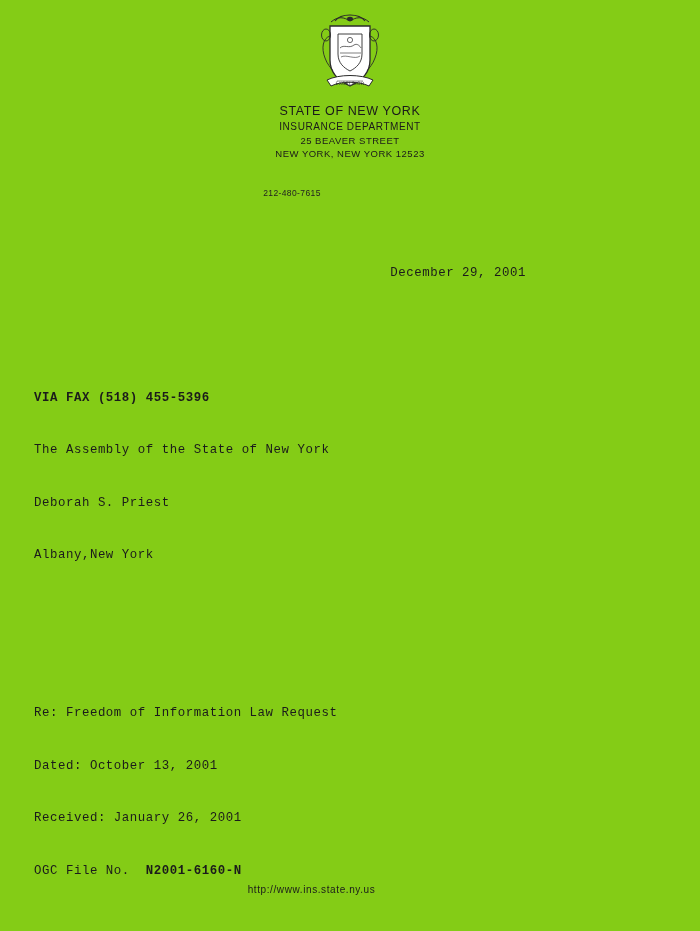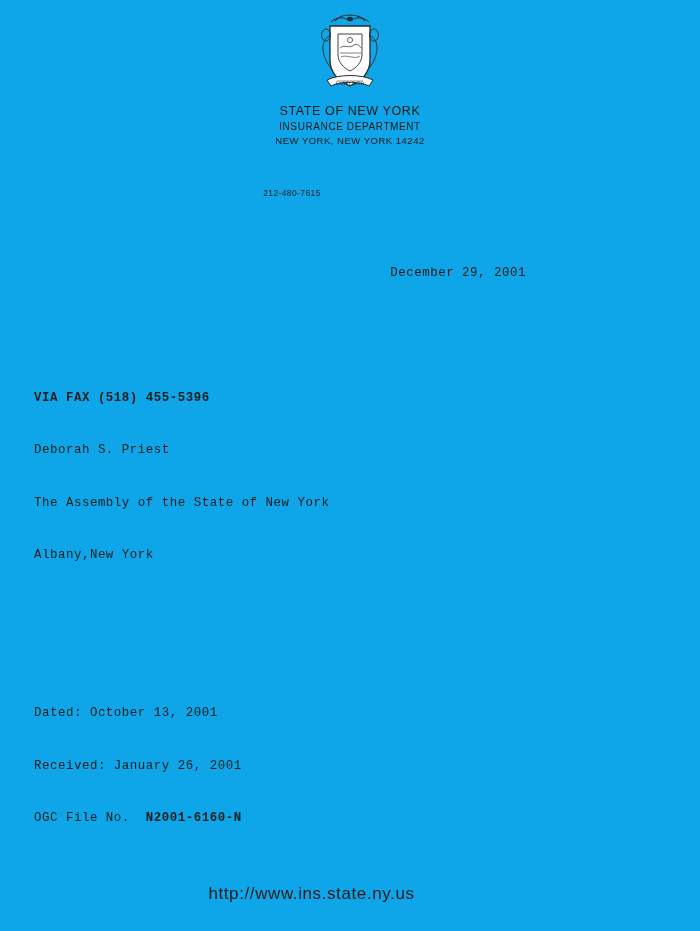--- a/index.html
+++ b/index.html
@@ -13,21 +13,21 @@
     position: relative;
     font-family: "Liberation Mono", monospace;
     color: #111111;
     overflow: hidden;
   }
 
   .page {
     position: relative;
     width: 700px;
     height: 931px;
-    background: #0ea5e9;
+    background: #84cc16;
   }
 
   
   .seal-wrap {
     position: absolute;
     top: 8px;
     left: 0;
     width: 700px;
     text-align: center;
   }
@@ -93,21 +93,21 @@
   .re-block { margin-bottom: 19px; }
   .re-block .filebold { font-weight: bold; font-family: Liberation Mono, monospace; }
 
   .footer {
     position: absolute;
     top: 884px;
     left: 0;
     width: 623px;
     text-align: center;
     font-family: "Liberation Sans", sans-serif;
-    font-size: 17px;
+    font-size: 10px;
     letter-spacing: 0.6px;
     color: #1b1b1b;
   }
 </style>
 </head>
 <body>
 
 <div class="page">
 
   <div class="seal-wrap">
@@ -137,37 +137,39 @@
           <path d="M26 73 L52 73" stroke-width="0.5"></path>
         </g>
         <text x="39" y="76.5" font-family="DejaVu Sans, sans-serif" font-size="4.6" text-anchor="middle" fill="#2a2a2a" letter-spacing="0.4">EXCELSIOR</text>
       </svg>
     </span>
   </div>
 
   <div class="letterhead">
     <div class="lh-1">STATE OF NEW YORK</div>
     <div class="lh-2">INSURANCE DEPARTMENT</div>
-    <div class="lh-4">NEW YORK, NEW YORK 14242</div>
+    <div class="lh-3">25 BEAVER STREET</div>
+    <div class="lh-4">NEW YORK, NEW YORK 12523</div>
   </div>
 
   <div class="phone">212-480-7615</div>
 
   <div class="doc">
 
     <div class="date-line">December 29, 2001</div>
 
     <div class="addr-block">
       <div class="bold">VIA FAX (518) 455-5396</div>
+      <div>The Assembly of the State of New York</div>
       <div>Deborah S. Priest</div>
-      <div>The Assembly of the State of New York</div>
       <div>Albany,New York</div>
     </div>
 
     <div class="re-block">
+      <div>Re: Freedom of Information Law Request</div>
       <div>Dated: October 13, 2001</div>
       <div>Received: January 26, 2001</div>
       <div><span>OGC File No.</span>&nbsp;&nbsp;<span class="filebold">N2001-6160-N</span></div>
     </div>
 
     
 
     
     
 

